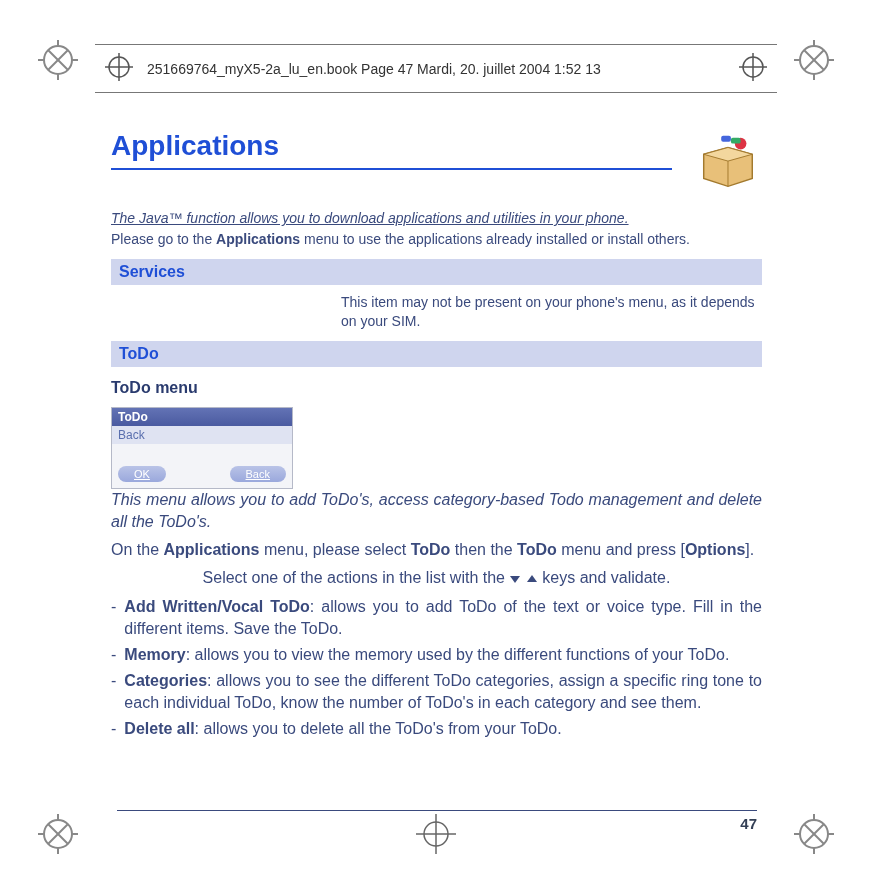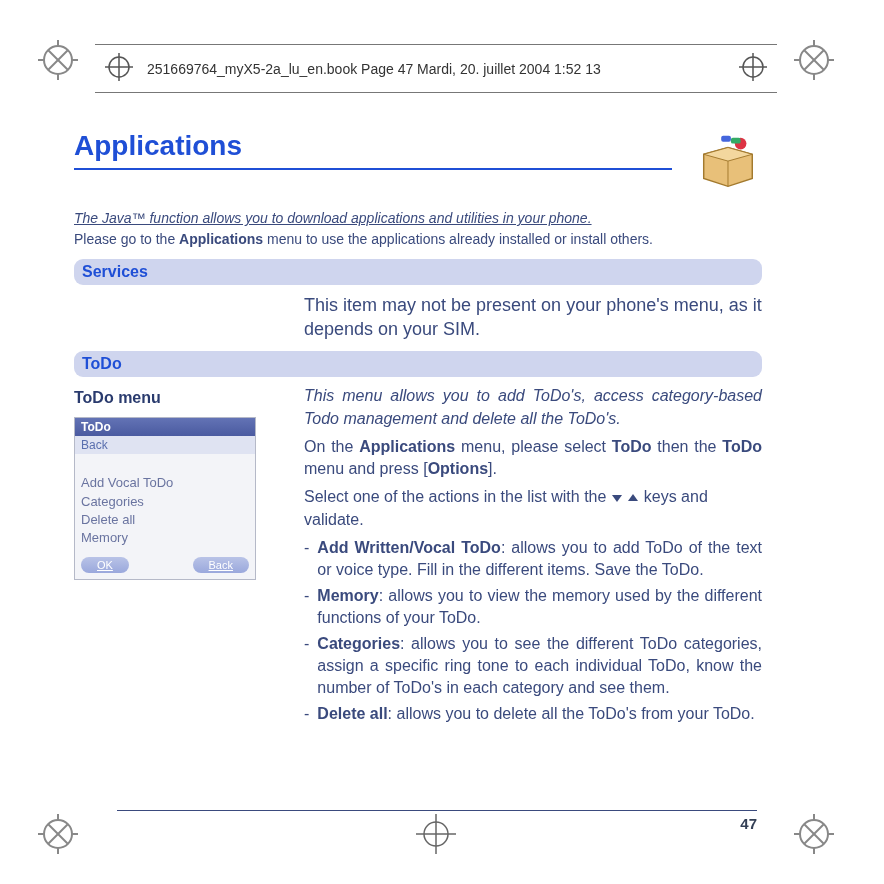--- a/index.html
+++ b/index.html
@@ -11,21 +11,21 @@
     width: 884px;
     height: 884px;
     position: relative;
     overflow: hidden;
   }
   .page {
     width: 872px;
     height: 884px;
     position: relative;
     box-sizing: border-box;
-    padding: 30px 110px 40px 74px;
+    padding: 30px 110px 40px 111px;
   }
   
   .crosshair, .ornament {
     position: absolute;
     width: 40px;
     height: 40px;
     display: flex;
     align-items: center;
     justify-content: center;
     z-index: 5;
@@ -85,45 +85,44 @@
     margin: 4px 0;
     line-height: 1.35;
   }
   .section-bar {
     background: #cfd5ee;
     color: #1f4fd6;
     font-weight: bold;
     font-size: 16px;
     padding: 4px 8px;
     margin: 10px 0 8px 0;
-    border-radius: 9px;
   }
   .right-col-text {
     margin-left: 230px;
-    font-size: 18px;
+    font-size: 14px;
     color: #3a4a7d;
     line-height: 1.35;
   }
   .two-col {
     display: flex;
-    gap: 20px;
     align-items: flex-start;
+    flex-direction: column;
   }
   .left-col {
     width: 210px;
     flex-shrink: 0;
   }
   .right-col {
     flex: 1;
     font-size: 16px;
     color: #3a4a7d;
     line-height: 1.38;
   }
   .right-col .italic { font-style: italic; }
-  .right-col .para { margin-bottom: 6px; }
+  .right-col .para { margin-bottom: 6px; text-align: center; }
   .subhead {
     font-weight: bold;
     font-size: 16px;
     color: #2a3b6e;
     margin: 4px 0 10px 0;
   }
   ul.options {
     list-style: none;
     padding: 0;
     margin: 0;
@@ -297,26 +296,20 @@
 
     <div class="section-bar">ToDo</div>
 
     <div class="two-col">
       <div class="left-col">
         <div class="subhead">ToDo menu</div>
         <div class="phone-mock">
           <div class="phone-title">ToDo</div>
           <div class="phone-help">Back</div>
           <div class="phone-spacer"></div>
-          <div class="phone-items">
-            <div>Add Vocal ToDo</div>
-            <div>Categories</div>
-            <div>Delete all</div>
-            <div>Memory</div>
-          </div>
           <div class="phone-softkeys">
             <div class="softkey">OK</div>
             <div class="softkey">Back</div>
           </div>
         </div>
       </div>
       <div class="right-col">
         <div class="para italic" style="text-align:justify">This menu allows you to add ToDo's, access category-based Todo management and delete all the ToDo's.</div>
         <div class="para" style="text-align:justify">
           <span>On the </span><span class="bold">Applications</span><span> menu, please select </span><span class="bold">ToDo</span><span> then the </span><span class="bold">ToDo</span><span> menu and press [</span><span class="bold">Options</span><span>].</span>

